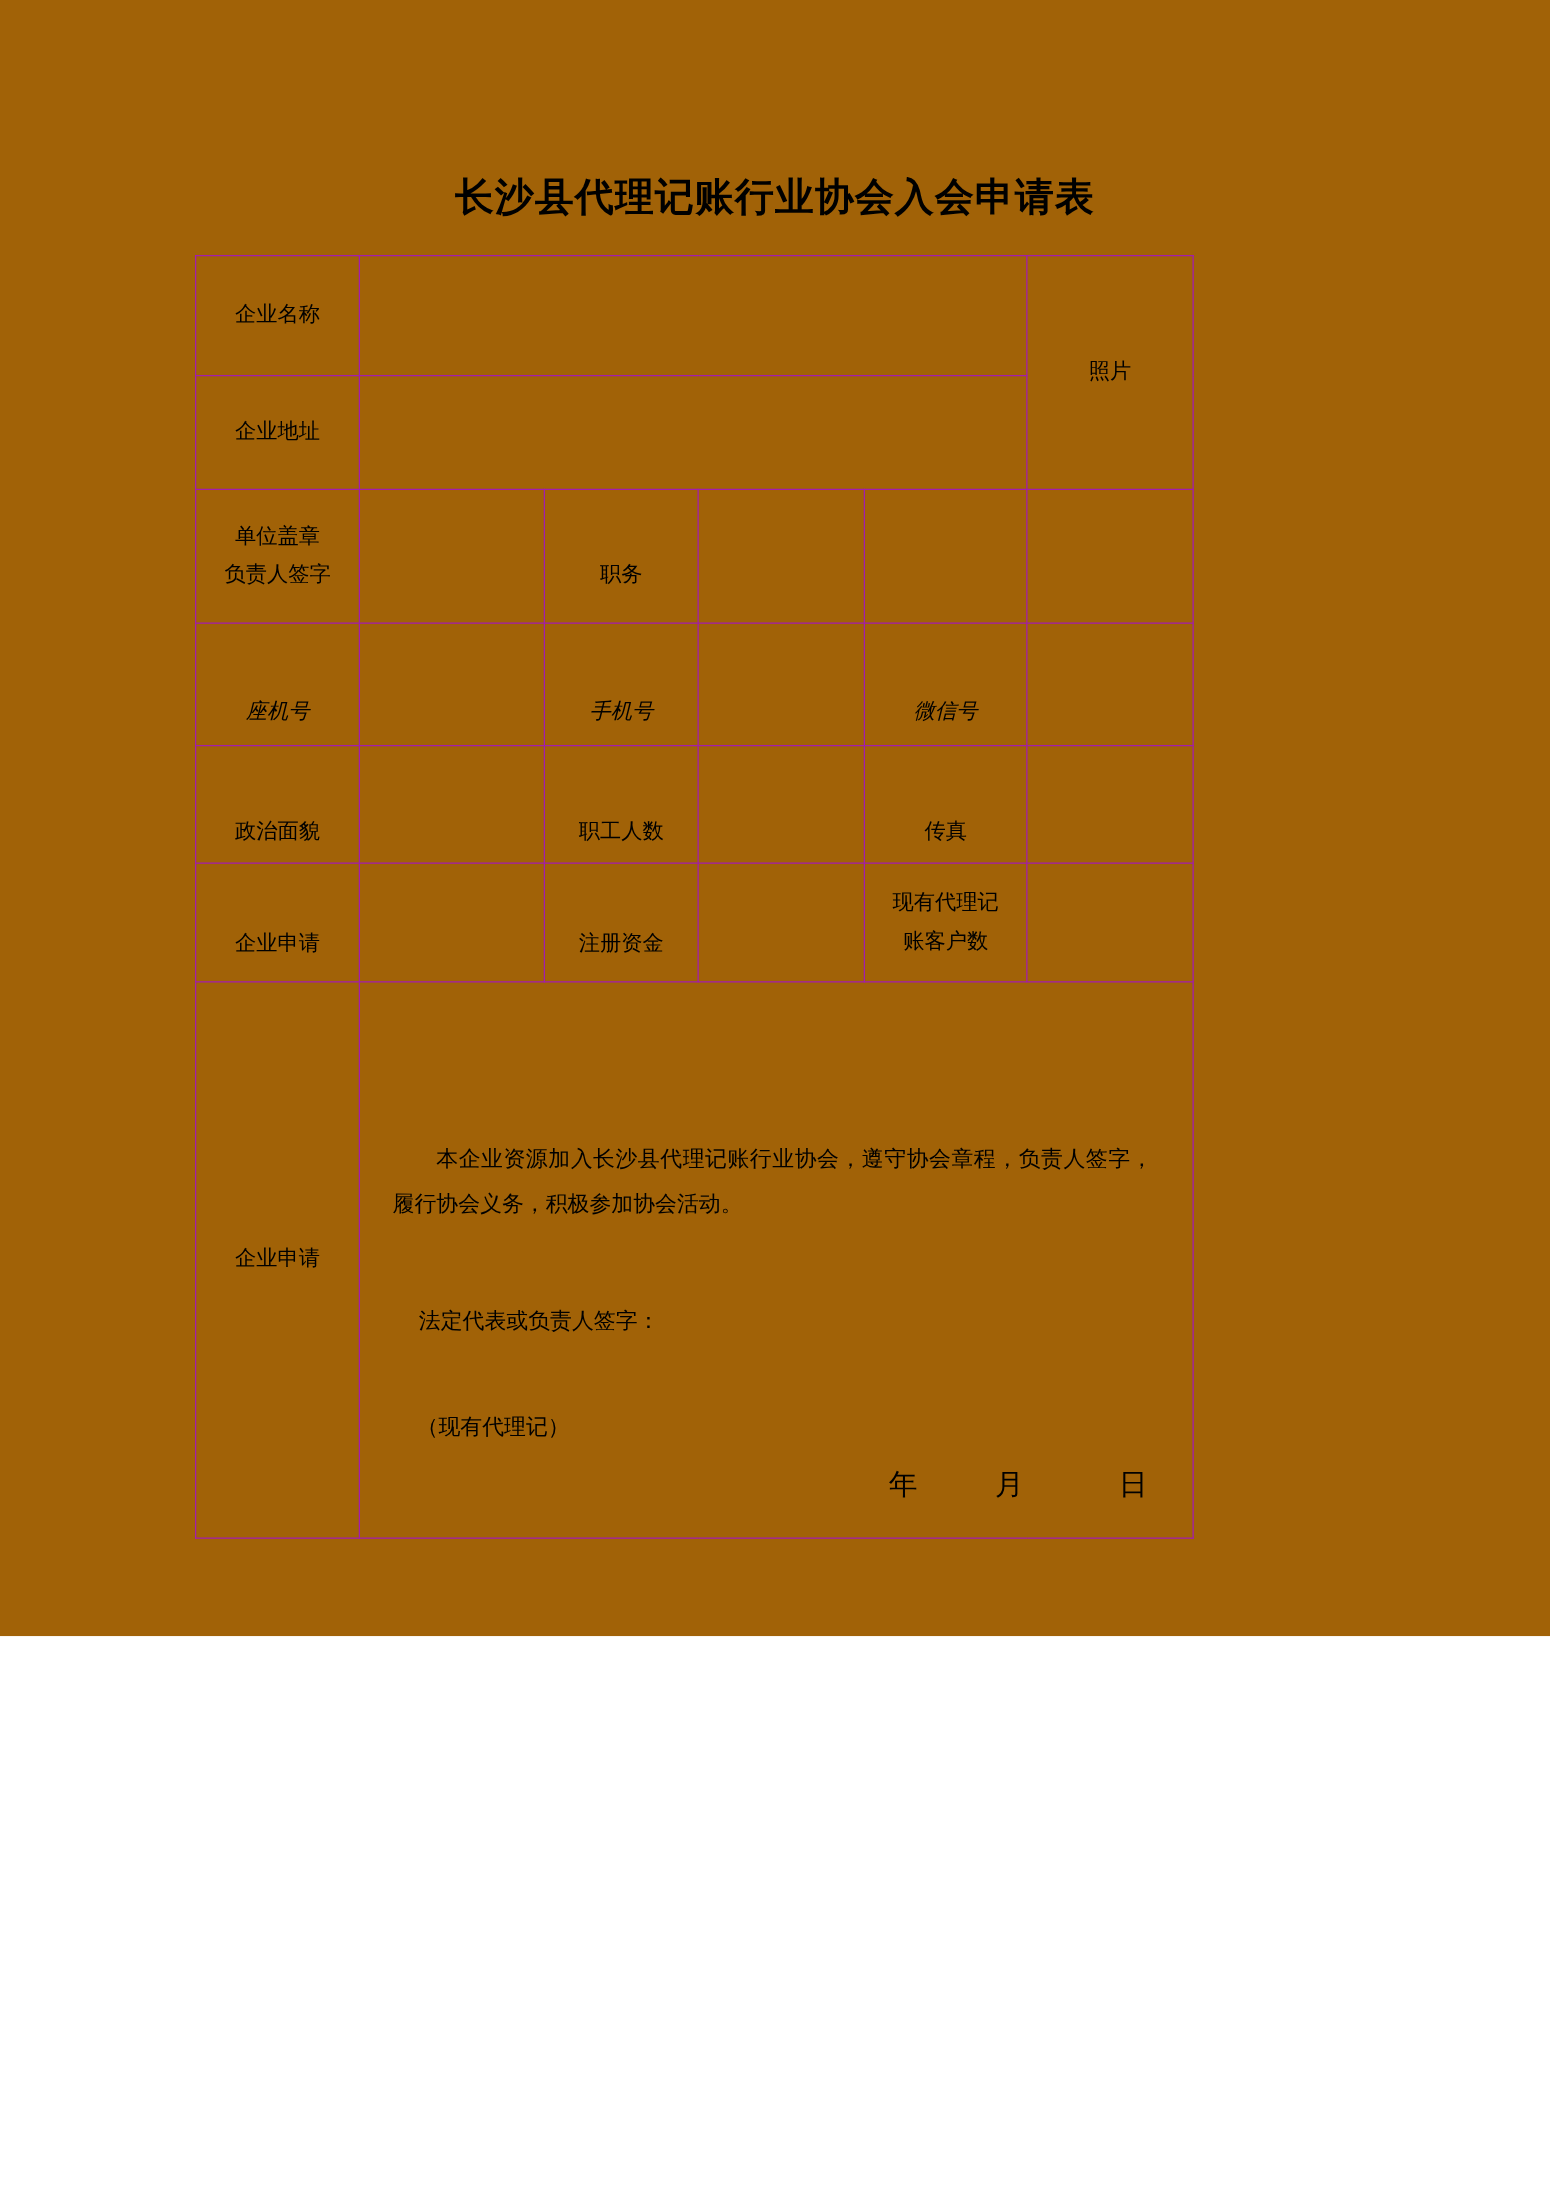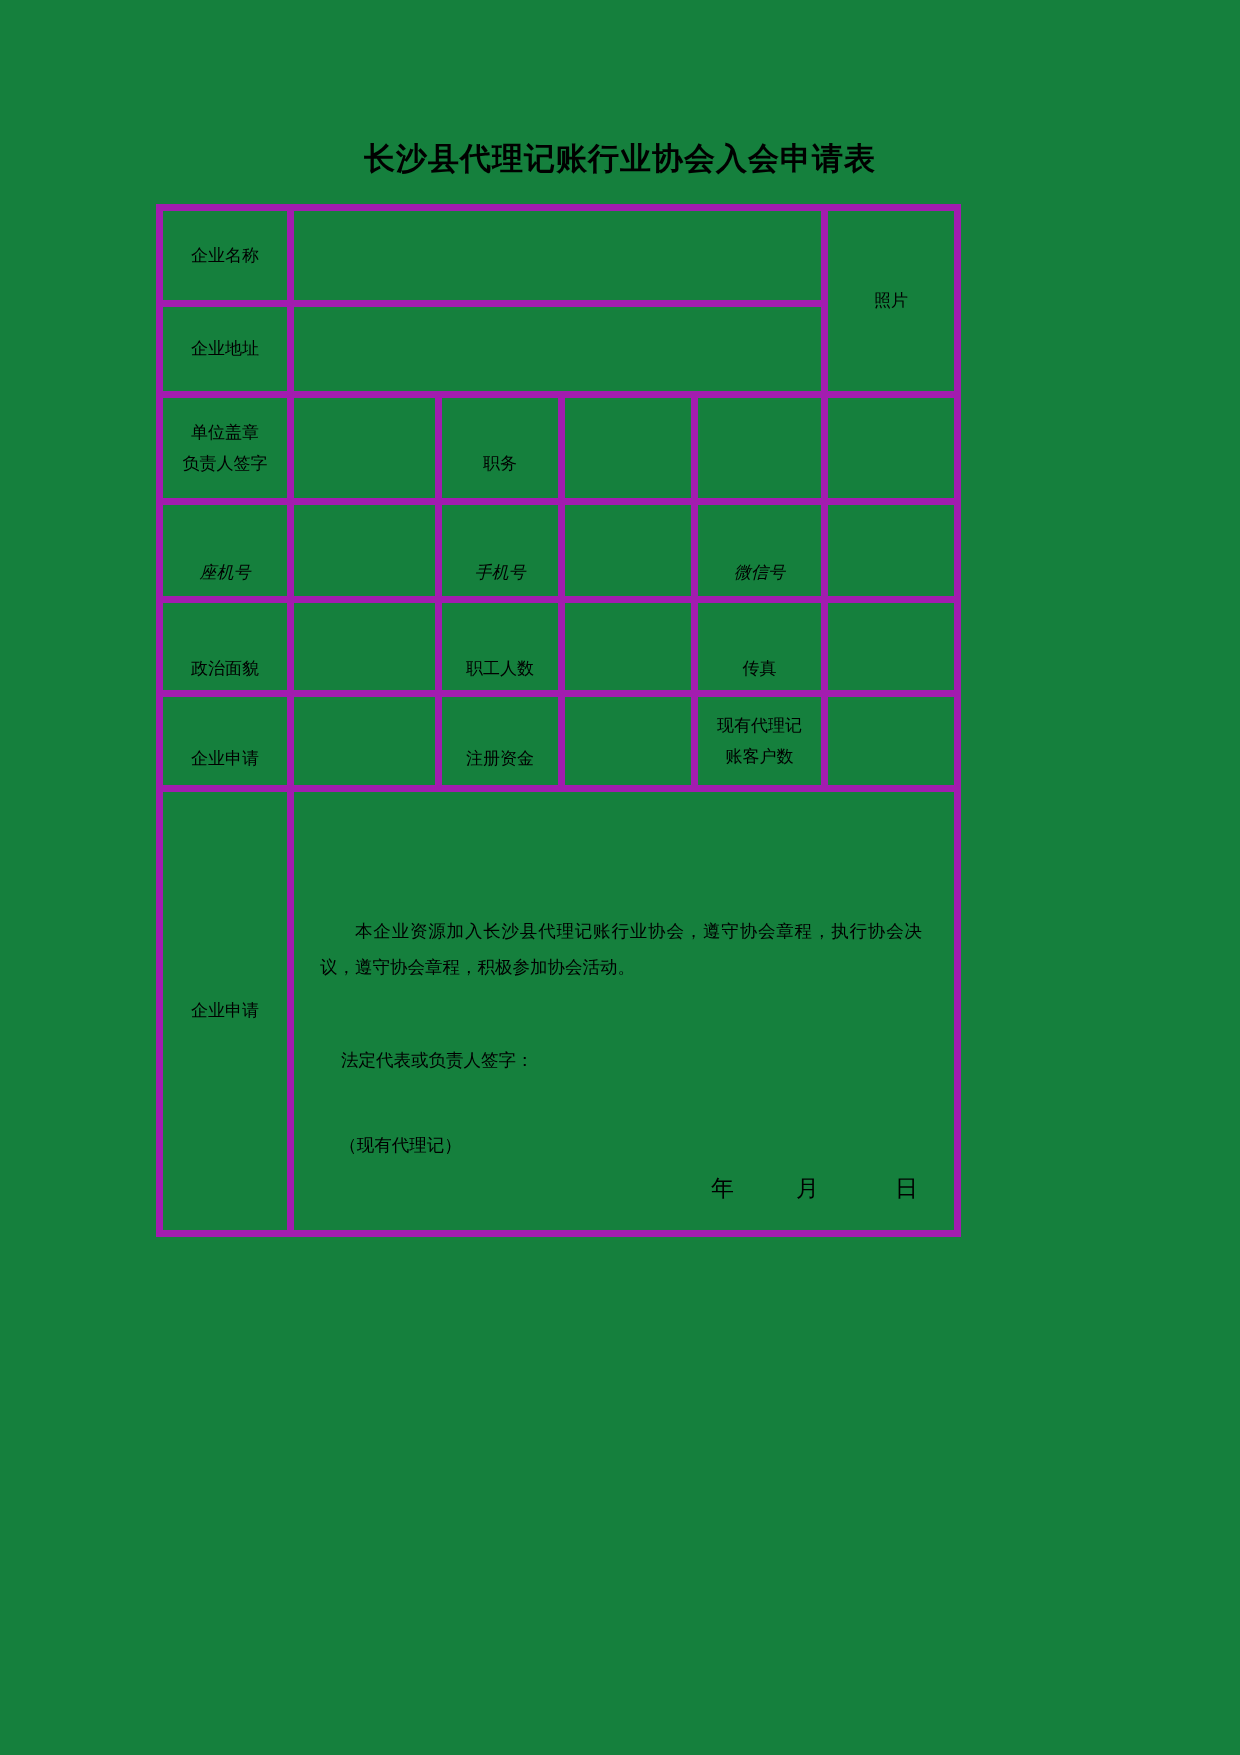--- a/index.html
+++ b/index.html
@@ -7,23 +7,23 @@
     padding: 0;
     background: #ffffff;
   }
   body {
     font-family: "DejaVu Serif", "Liberation Serif", serif;
     color: #000000;
   }
   .page {
     position: relative;
     width: 1240px;
-    height: 1755px;
+    height: 1309px;
     margin: 0 auto;
-    background: #15803d;
+    background: #a16207;
     overflow: hidden;
   }
   .doc-title {
     position: absolute;
     top: 135px;
     left: 0;
     width: 1240px;
     text-align: center;
     font-size: 31px;
     font-weight: bold;
@@ -33,21 +33,21 @@
   }
   .form-table {
     position: absolute;
     top: 204px;
     left: 156px;
     width: 798px;
     border-collapse: collapse;
     table-layout: fixed;
   }
   .form-table td {
-    border: 7px solid #a21caf;
+    border: 1px solid #a21caf;
     font-size: 17px;
     text-align: center;
     vertical-align: middle;
     padding: 4px;
     line-height: 1.85;
     font-family: "DejaVu Serif", "Liberation Serif", serif;
   }
   .lbl {
     font-size: 17px;
   }
@@ -199,21 +199,21 @@
           <div>现有代理记</div>
           <div>账客户数</div>
         </td>
         <td class="cell-blank"></td>
       </tr>
 
       <tr class="r-apply">
         <td class="lbl apply-label-cell">企业申请</td>
         <td colspan="5" class="apply-body">
           <div class="apply-inner">
-            <p class="apply-para">本企业资源加入长沙县代理记账行业协会，遵守协会章程，执行协会决议，遵守协会章程，积极参加协会活动。</p>
+            <p class="apply-para">本企业资源加入长沙县代理记账行业协会，遵守协会章程，负责人签字，履行协会义务，积极参加协会活动。</p>
             <p class="apply-sign">法定代表或负责人签字：</p>
             <p class="apply-seal">（现有代理记）</p>
           </div>
           <div class="apply-date">
             <span class="date-y">年</span><span class="date-m">月</span><span class="date-d">日</span>
           </div>
         </td>
       </tr>
     </tbody>
   </table>

